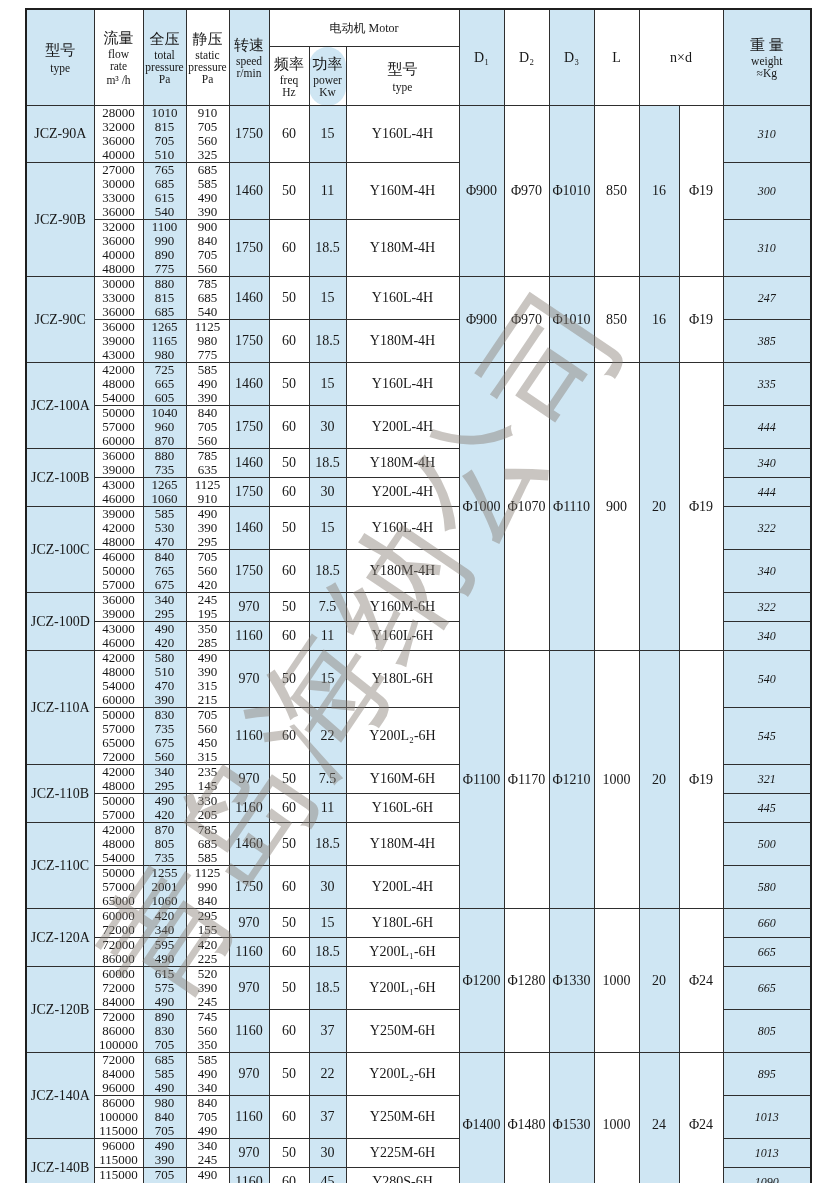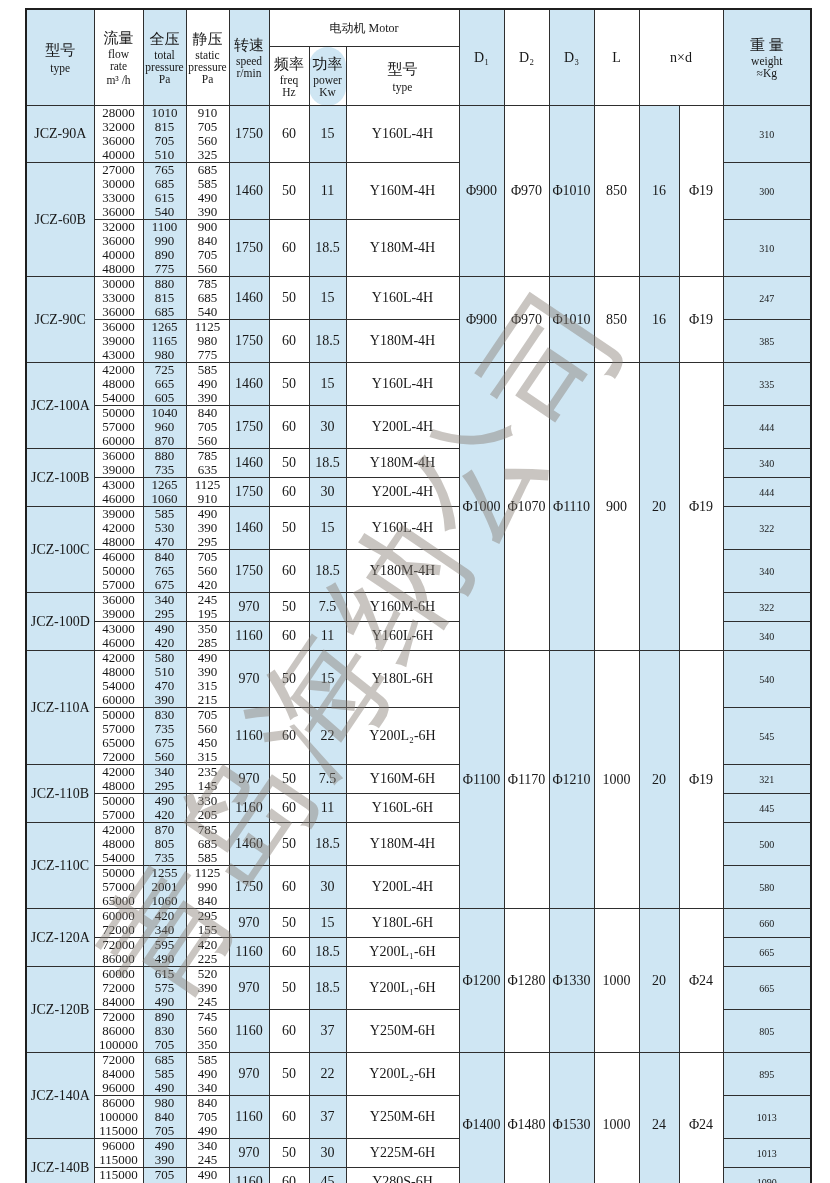--- a/index.html
+++ b/index.html
@@ -15,21 +15,21 @@
   .zh{font-size:15px;line-height:19px;}
   .en{font-size:11.5px;line-height:12px;white-space:pre-line;}
   .gap{margin-top:2px;}
   .sgap{margin-top:2px;}
   .motor-head{font-size:12px;height:36px;}
   thead tr.h2 th{height:58px;border-radius:19px;}
   .nums{white-space:pre-line;font-size:13px;line-height:14px;}
   .val{font-size:14px;}
   .model{font-size:14px;}
   .motor{font-size:14px;}
-  .weight{font-size:10px;}
+  .weight{font-size:12px;font-style:italic;}
   .watermark{
     position:absolute;left:-60px;top:555px;width:845px;text-align:center;
     transform:rotate(-56deg);transform-origin:center;
     font-size:132px;letter-spacing:6px;color:rgba(135,127,118,0.45);
     font-family:"DejaVu Sans",sans-serif;pointer-events:none;z-index:5;white-space:nowrap;
   }
 </style>
 </head>
 <body>
 
@@ -131,21 +131,21 @@
           <td class="c-white motor">Y160L-4H</td>
           <td class="c-blue val" rowspan="3">Φ900</td>
           <td class="c-white val" rowspan="3">Φ970</td>
           <td class="c-blue val" rowspan="3">Φ1010</td>
           <td class="c-white val" rowspan="3">850</td>
           <td class="c-blue val" rowspan="3">16</td>
           <td class="c-white val" rowspan="3">Φ19</td>
           <td class="c-blue weight">310</td>
         </tr>
         <tr style="height: 57px;">
-          <td class="c-blue model" rowspan="2">JCZ-60B</td>
+          <td class="c-blue model" rowspan="2">JCZ-90B</td>
           <td class="c-white nums">27000
 30000
 33000
 36000</td>
           <td class="c-blue nums">765
 685
 615
 540</td>
           <td class="c-white nums">685
 585

